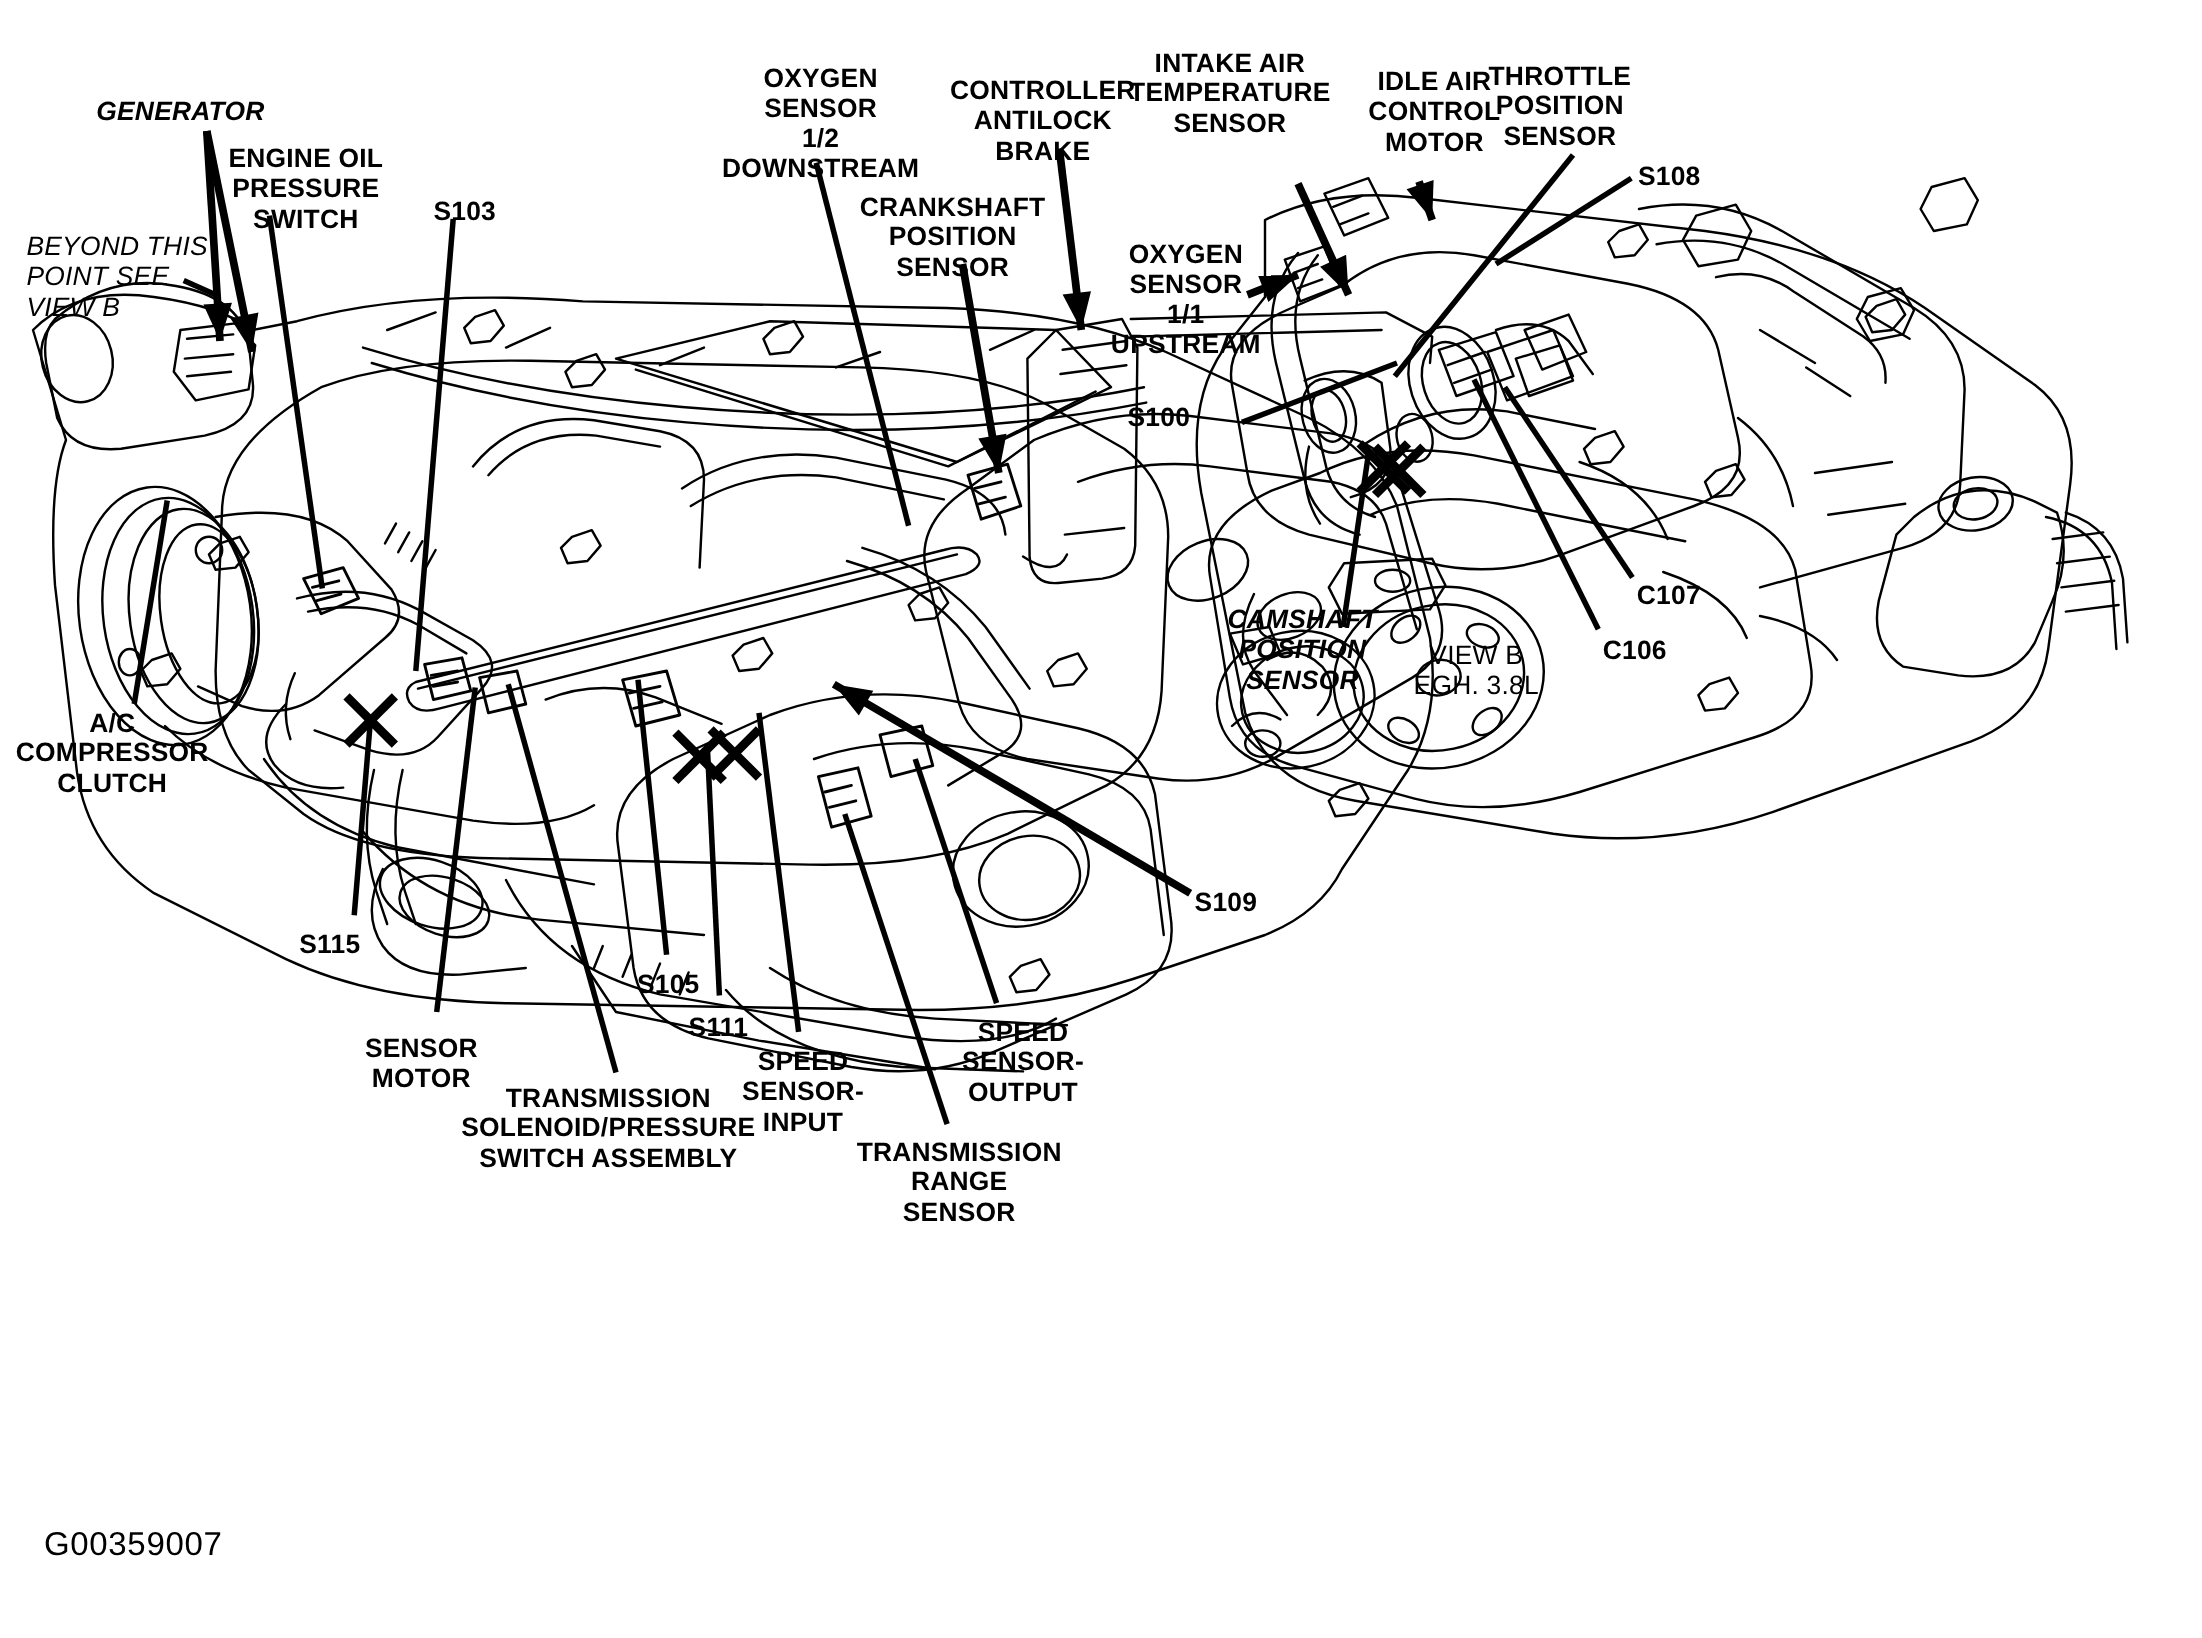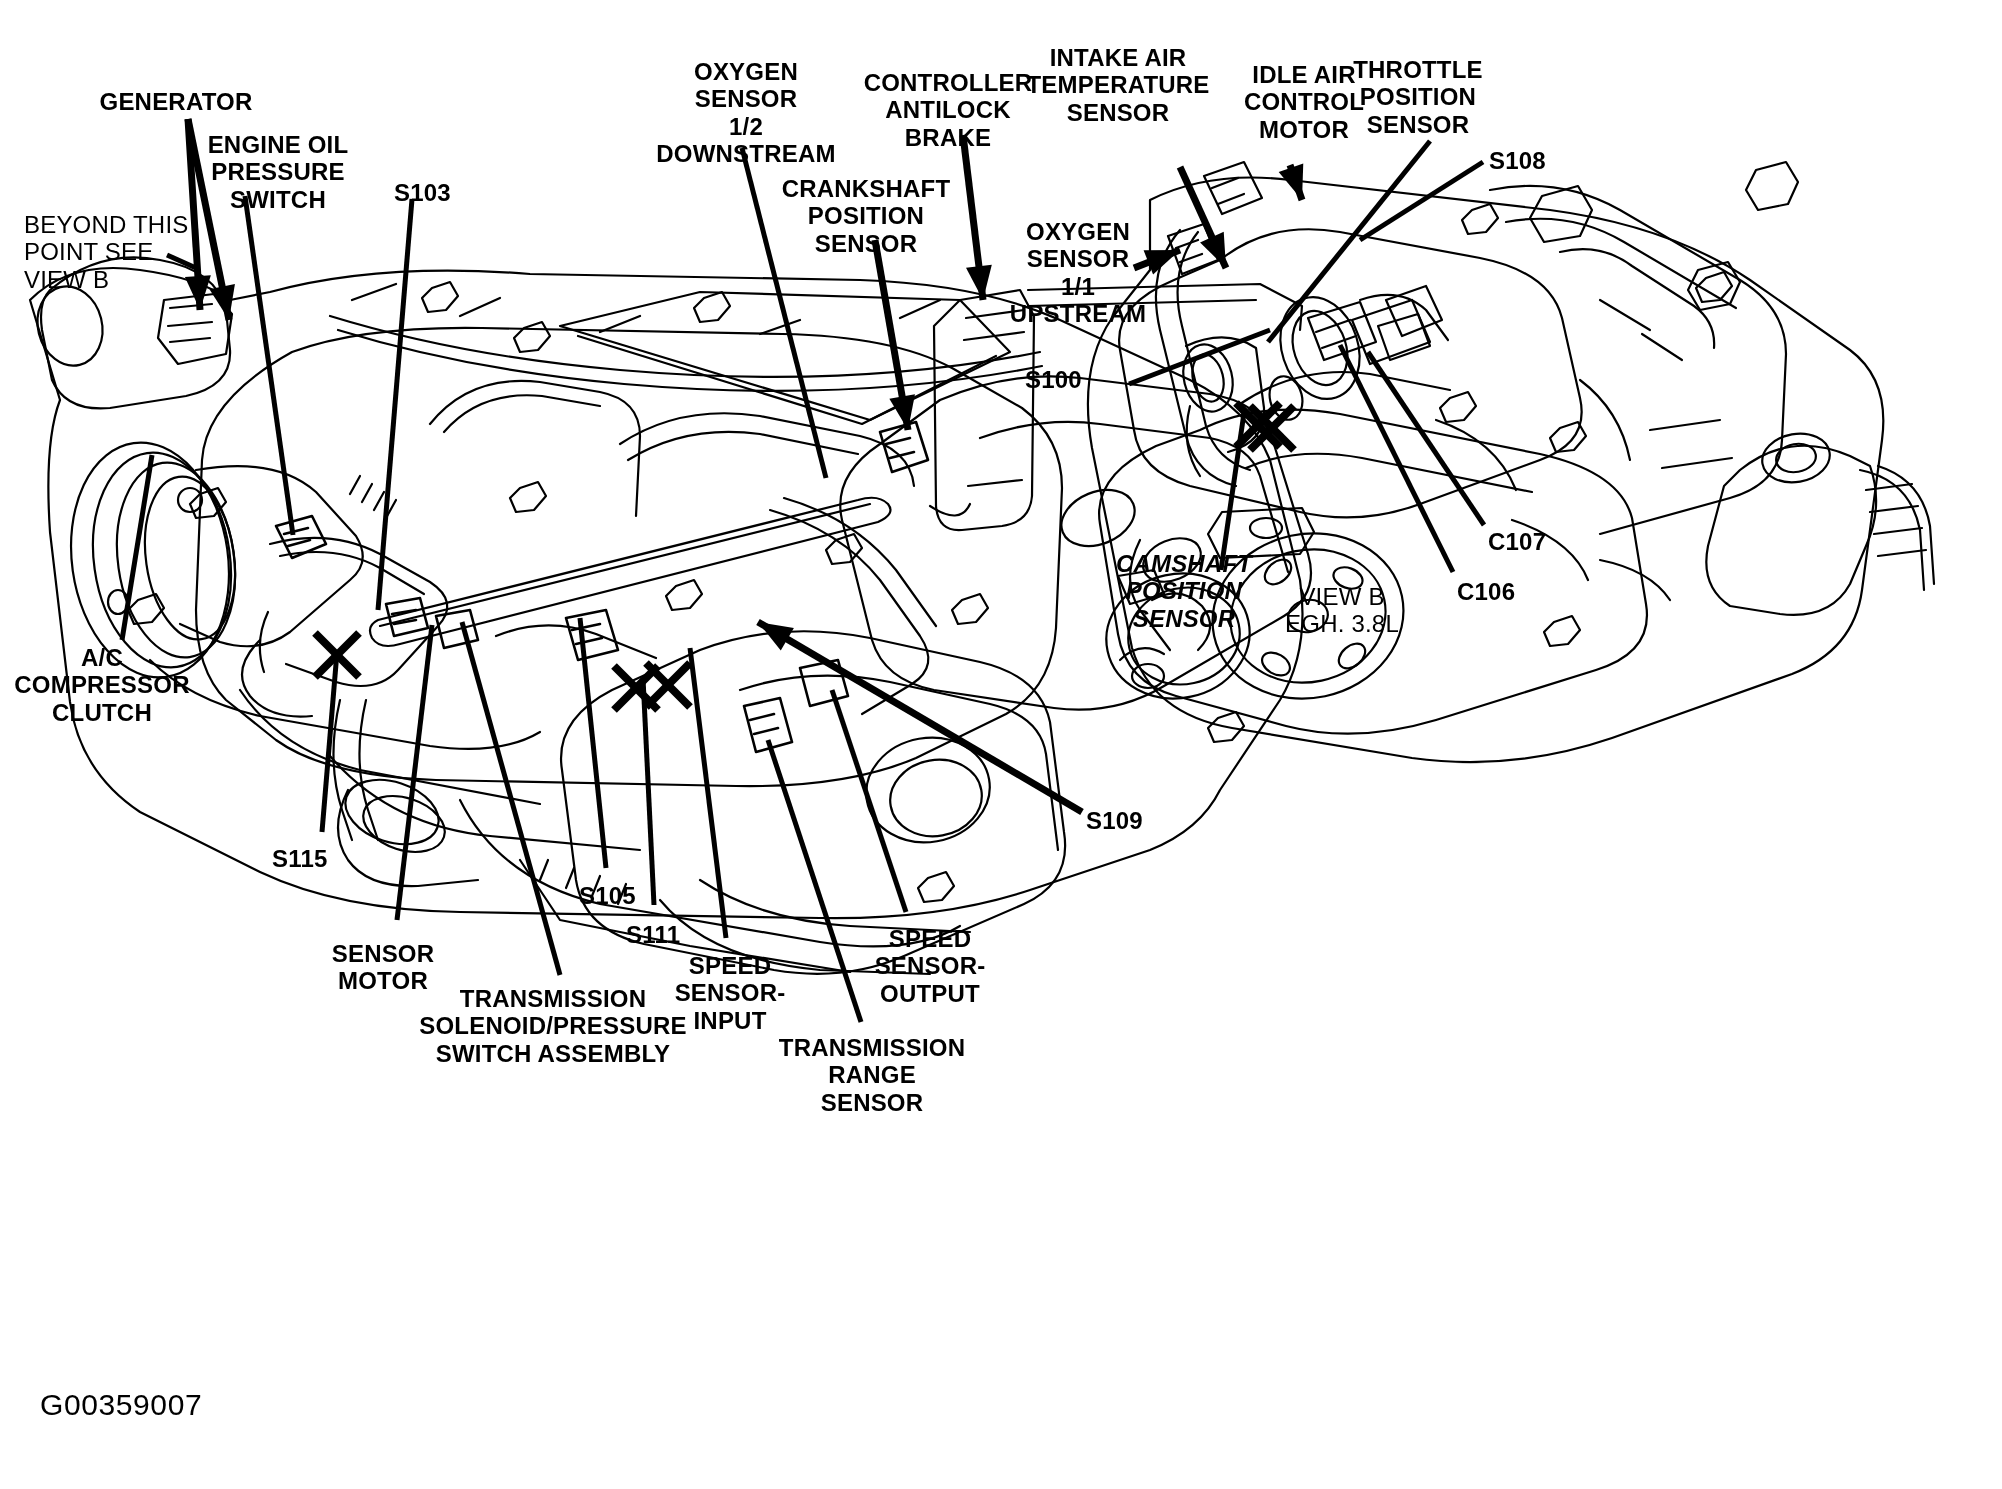--- a/index.html
+++ b/index.html
@@ -328,25 +328,25 @@
           <line x1="1236" y1="447" x2="1280" y2="403"></line>
         </g>
         <g>
           <line x1="1250" y1="406" x2="1294" y2="450"></line>
           <line x1="1250" y1="450" x2="1294" y2="406"></line>
         </g>
       </g>
   </svg>
 
   <div id="label-layer">
-      <div class="lbl ctr" style="left: 176px; top: 88px;">GENERATOR</div>
+      <div class="lbl ctr" style="left: 164px; top: 88px; font-style: italic;">GENERATOR</div>
       <div class="lbl ctr" style="left: 278px; top: 131px;">ENGINE OIL
 PRESSURE
 SWITCH</div>
-      <div class="lbl left light" style="left: 24px; top: 211px;">BEYOND THIS
+      <div class="lbl left light" style="left: 24px; top: 211px; font-style: italic;">BEYOND THIS
 POINT SEE
 VIEW B</div>
       <div class="lbl left" style="left: 394px; top: 179px;">S103</div>
       <div class="lbl ctr" style="left: 746px; top: 58px;">OXYGEN
 SENSOR
 1/2
 DOWNSTREAM</div>
       <div class="lbl ctr" style="left: 866px; top: 175px;">CRANKSHAFT
 POSITION
 SENSOR</div>

